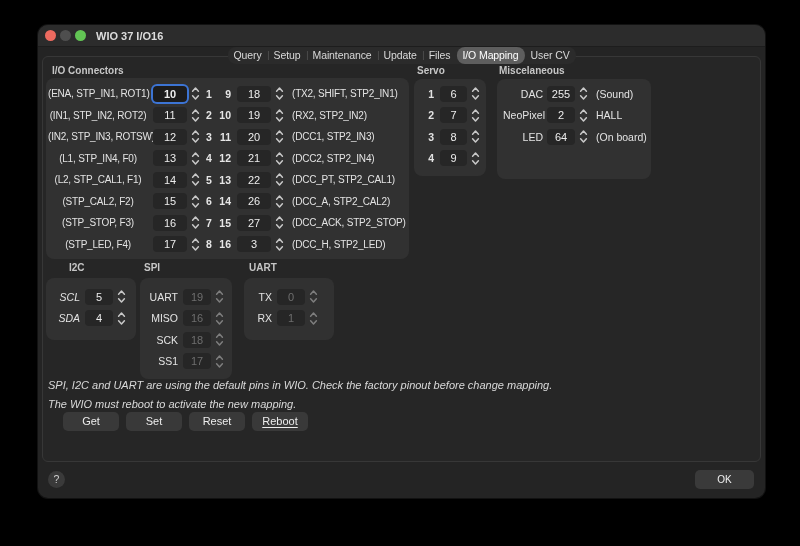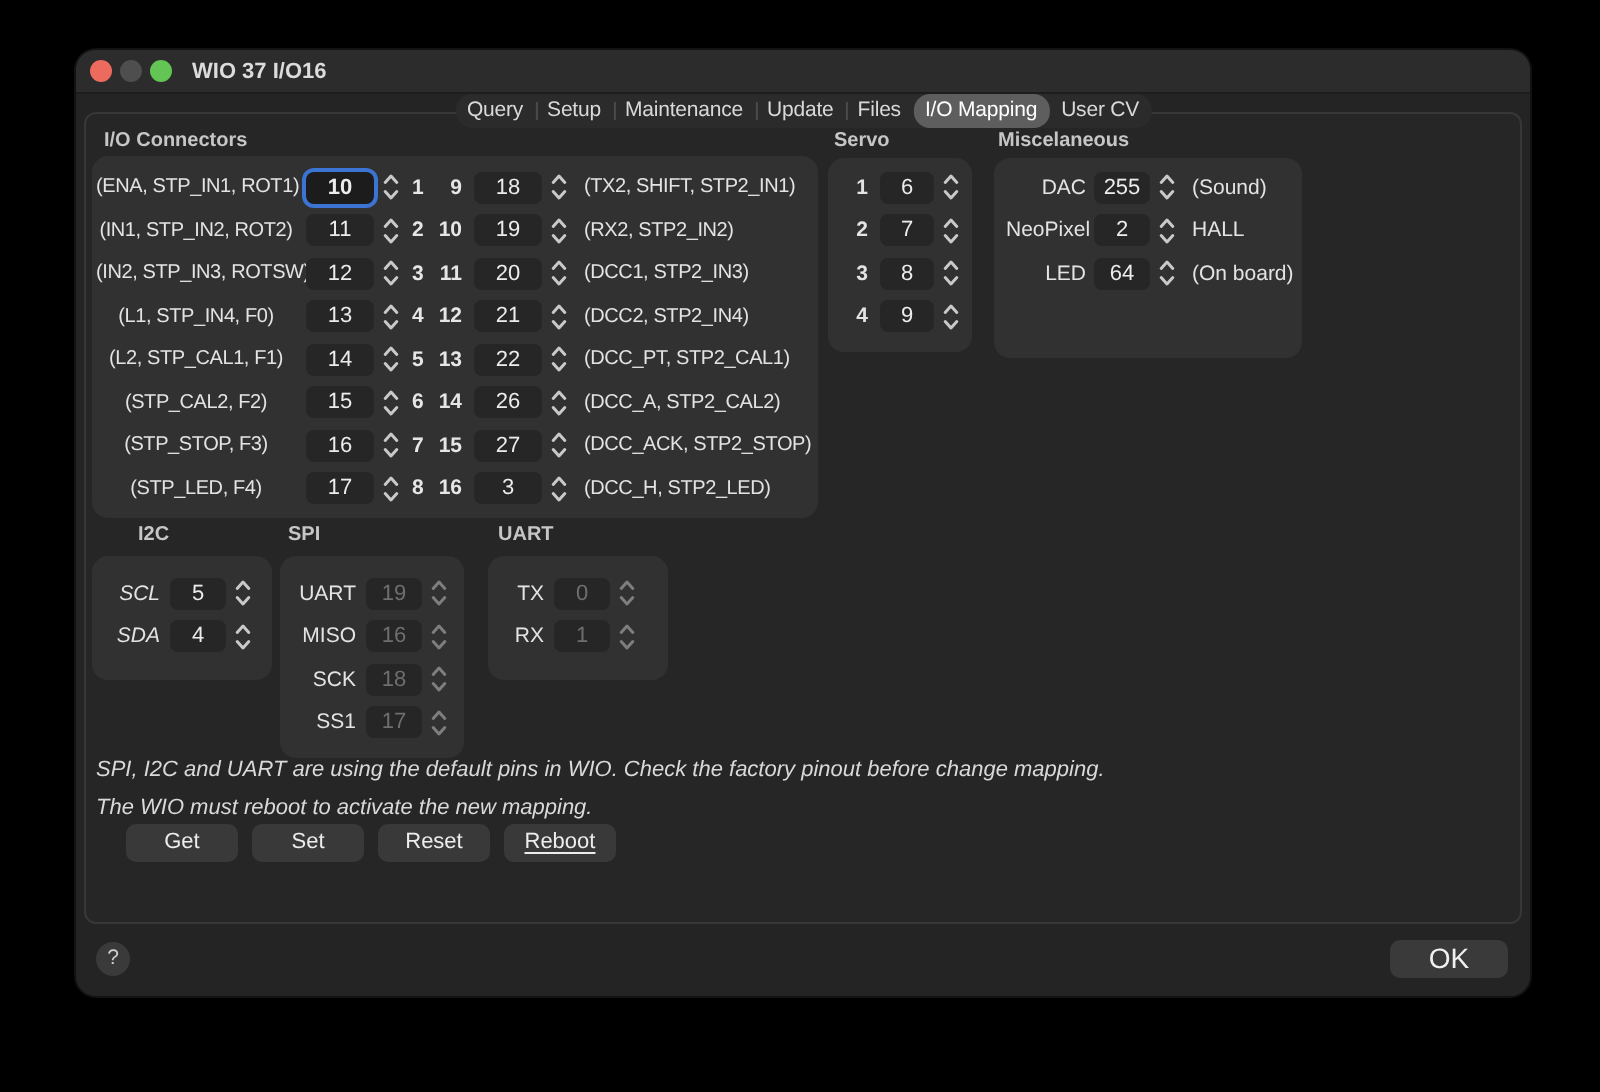--- a/index.html
+++ b/index.html
@@ -93,21 +93,21 @@
 
   .actions { position:absolute; left:4px; top:355px; display:flex; gap:7px;margin-left:16px; }
   .btn { width:56px; height:19px; border-radius:5px; background:#393939; color:#ededed;
          font-size:11px; line-height:19px; text-align:center; cursor:default; }
   .btn[data-name="reboot-button"] { text-decoration:underline; text-underline-offset:2px; }
 
   .help { position:absolute; left:10px; bottom:10px; width:17px; height:17px;
           border-radius:50%; background:#3a3a3a; color:#cfcfcf; font-size:10.5px;
           line-height:17px; text-align:center; cursor:default; }
   .ok { position:absolute; right:11px; bottom:9px; width:59px; height:19px;
-        border-radius:5px; background:#3a3a3a; color:#f0f0f0; font-size:14px;
+        border-radius:5px; background:#3a3a3a; color:#f0f0f0; font-size:10px;
         line-height:19px; text-align:center; cursor:default; }
 </style>
 </head>
 <body>
 
 <div class="desktop" data-name="desktop-background">
   <div class="window" data-name="wio-mapping-window">
 
     <div class="titlebar" data-name="title-bar">
       <span class="tl close" data-name="close-button"></span>

